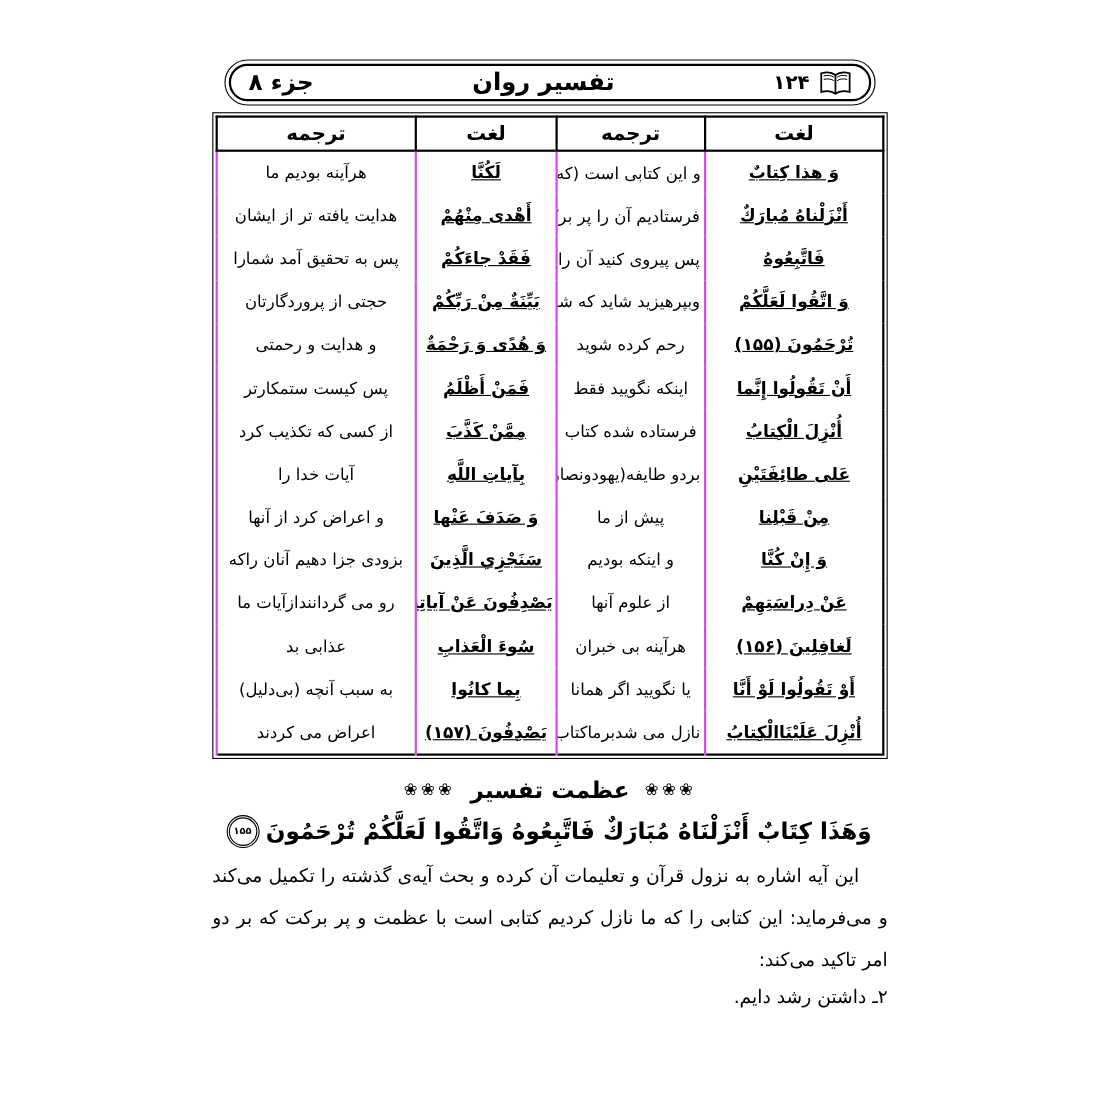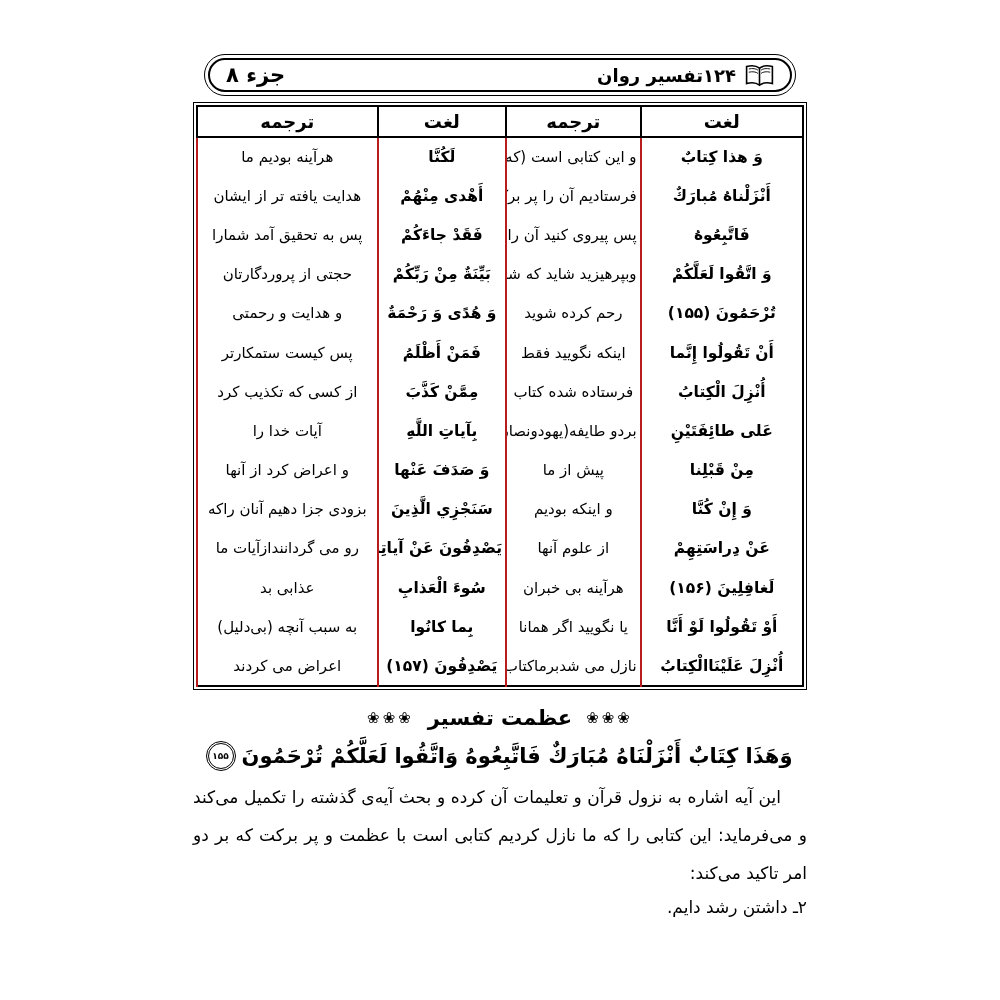--- a/index.html
+++ b/index.html
@@ -23,21 +23,21 @@
   .header-inner {
     border: 2.5px solid #000;
     border-radius: 19px;
     height: 34px;
     display: flex;
     align-items: center;
     padding: 0 16px;
   }
   .header-right { display: flex; align-items: center; gap: 9px; text-align: center; }
   .page-number { font-weight: bold; font-size: 18px; letter-spacing: 2px; }
-  .header-title { flex: 1; text-align: right; font-weight: bold; font-size: 18px; }
+  .header-title { flex: 1; text-align: center; font-weight: bold; font-size: 22px; }
   .header-juz { font-weight: bold; font-size: 21px; letter-spacing: 1px; }
   .book-icon svg { display: block; }
 
   
   .table-outer {
     border: 1px solid #000;
     padding: 2px;
     margin-top: 6px;
   }
   table.vocab {
@@ -47,30 +47,30 @@
     table-layout: fixed;
   }
   table.vocab th {
     border: 2px solid #000;
     font-weight: bold;
     font-size: 18px;
     height: 31px;
     text-align: center;
   }
   table.vocab td {
-    border-left: 2px solid #b91c1c;
+    border-left: 2px solid #d946ef;
     border-right: 2px solid #000;
     height: 39.2px;
     text-align: center;
     vertical-align: middle;
     padding: 0 3px;
     overflow: hidden;
     white-space: nowrap;
   }
-  td.cell-arabic  { font-weight: bold; font-size: 15.5px; }
+  td.cell-arabic  { font-weight: bold; font-size: 15.5px; text-decoration: underline; }
   td.cell-persian { font-size: 15px; }
   .col-l1 { width: 26.8%; }
   .col-t1 { width: 22.2%; }
   .col-l2 { width: 21.2%; }
   .col-t2 { width: 29.8%; }
 
   
   .summary-heading {
     margin-top: 16px;
     display: flex;

